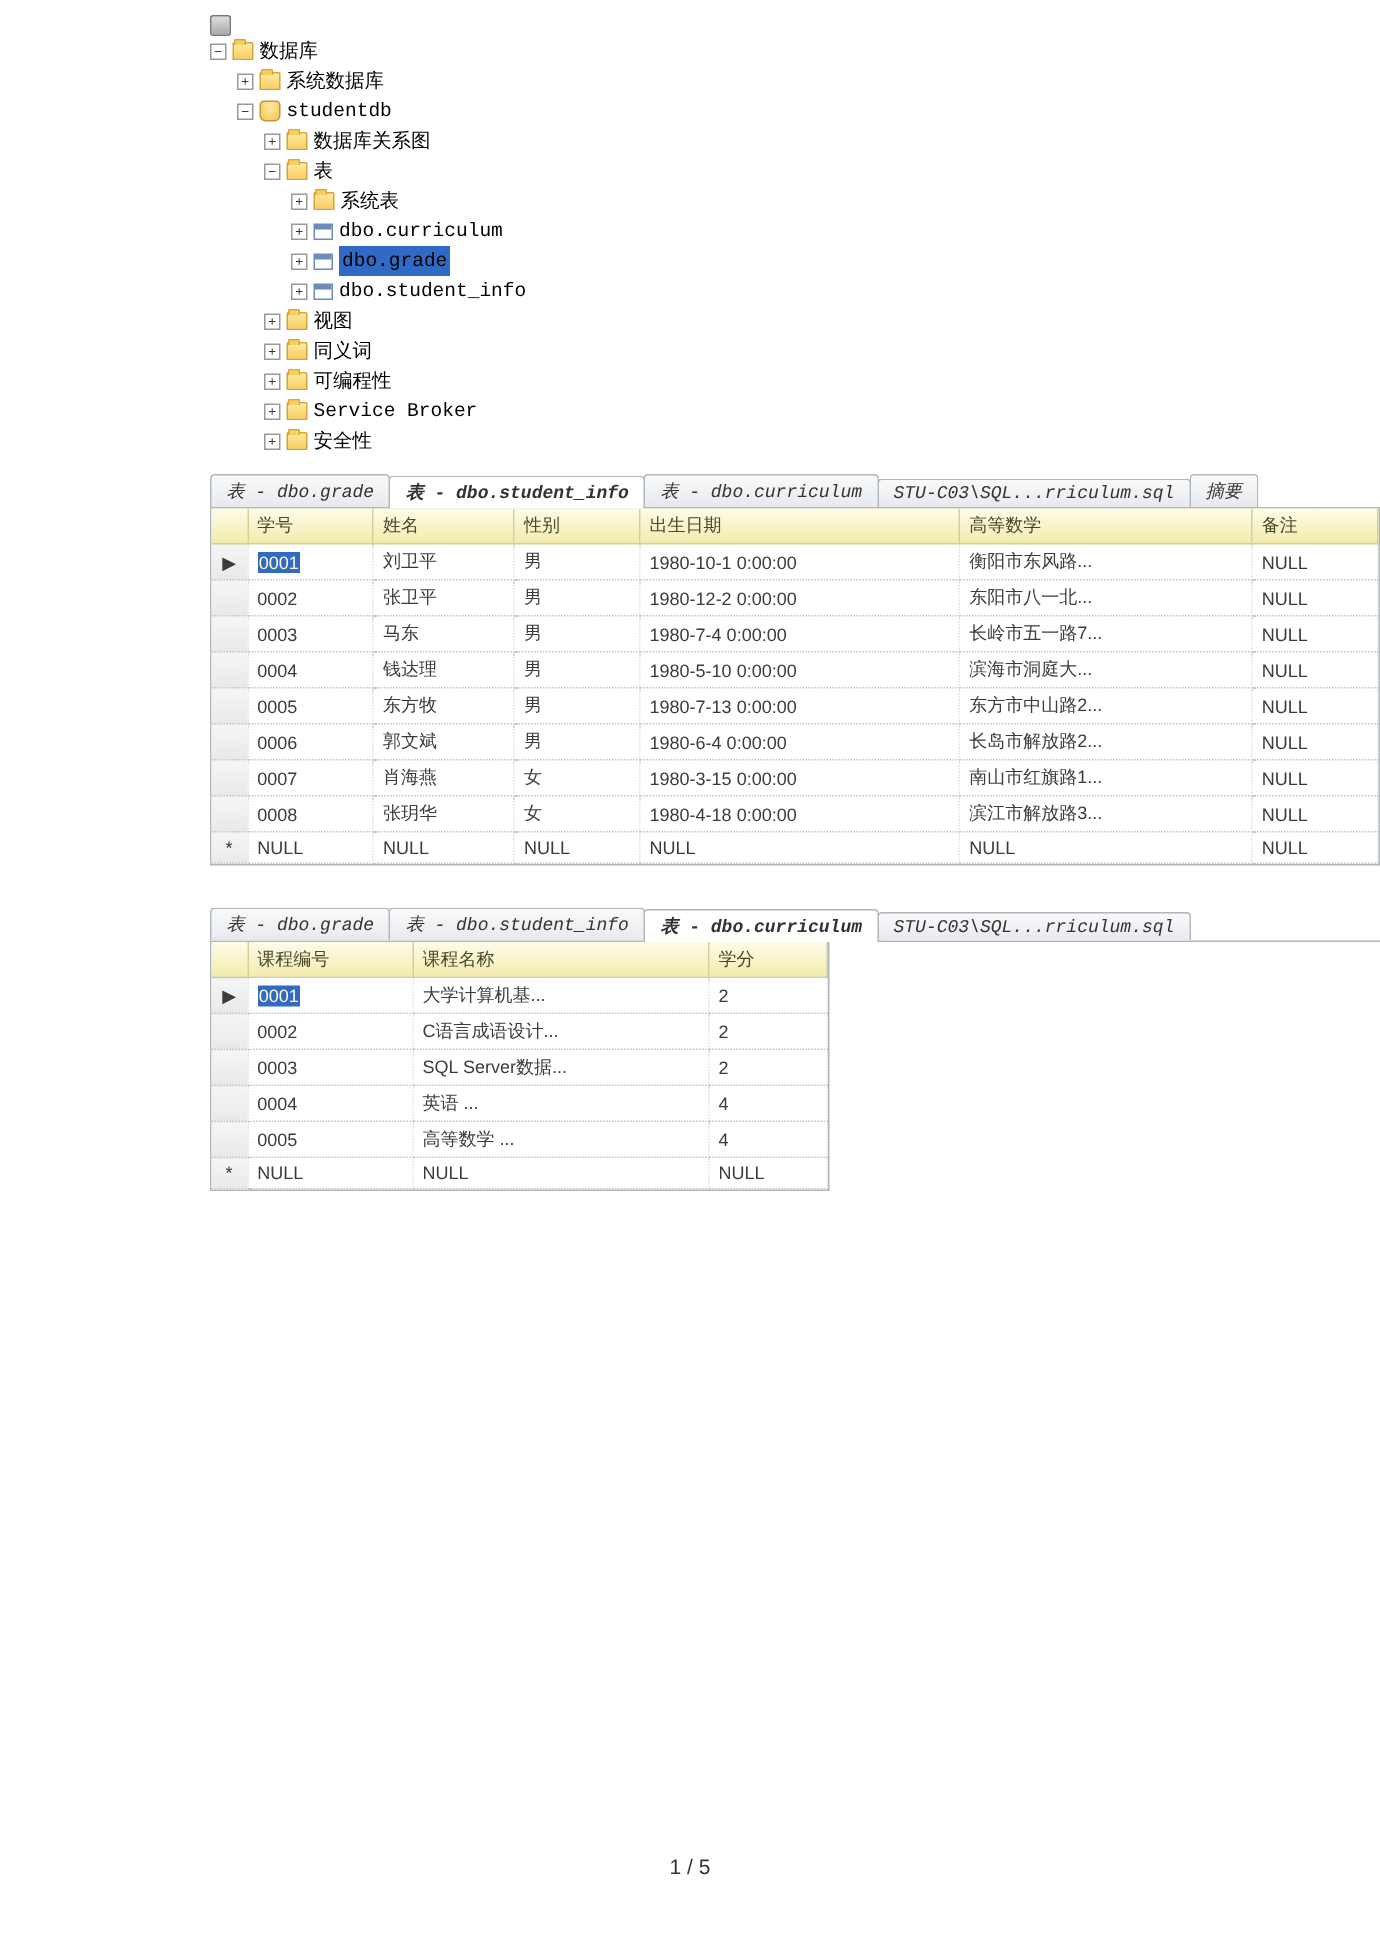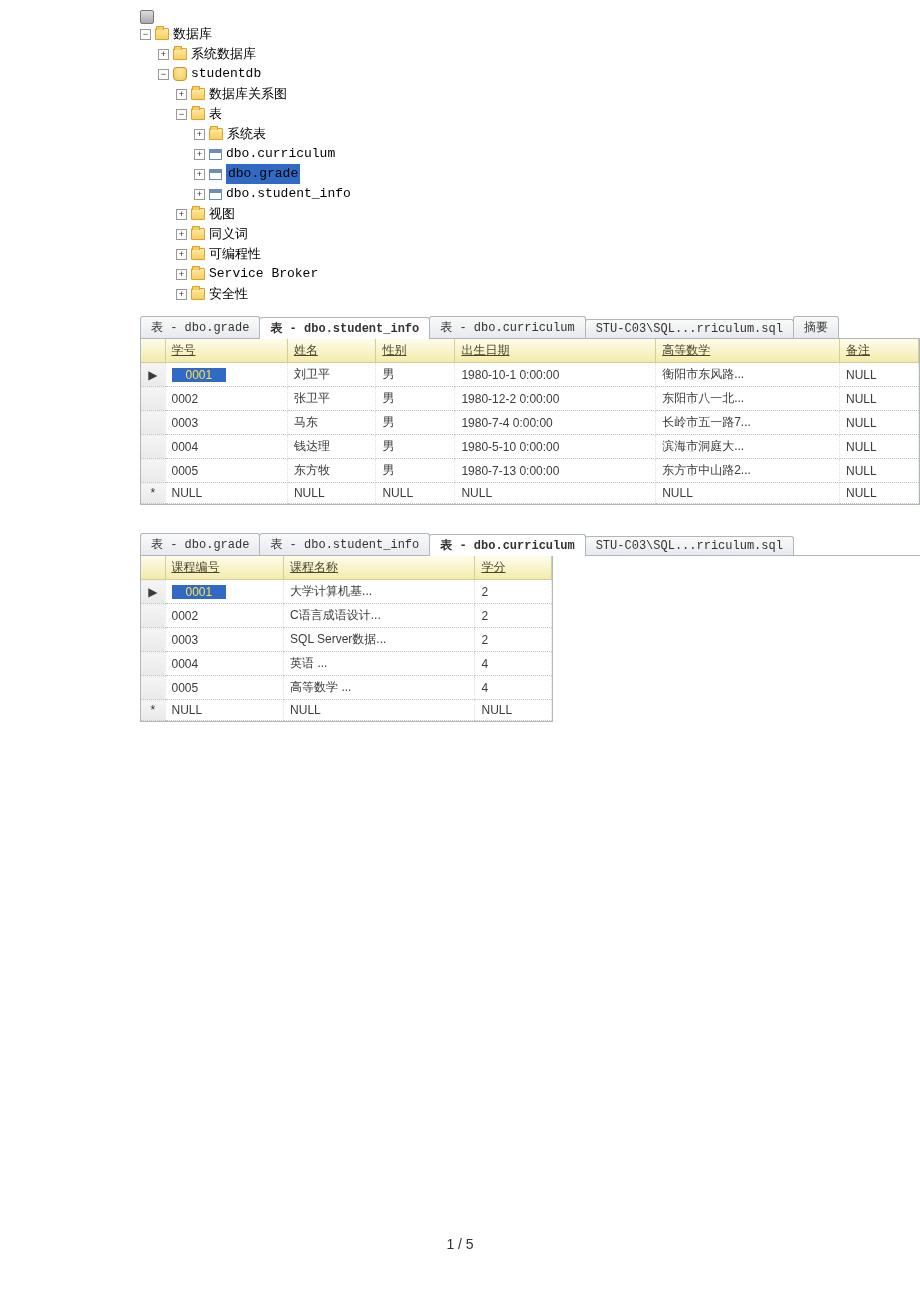--- a/index.html
+++ b/index.html
@@ -96,20 +96,21 @@
     .mono { font-family: "Courier New", monospace; }
 
     
     .tabstrip {
       display: flex;
       align-items: flex-end;
       margin: 12px 0 0 140px;
       border-bottom: 1px solid #aeb6bf;
       font-family: "Courier New", monospace;
       font-size: 12px;
+      font-style: italic;
     }
     .tab {
       padding: 2px 10px;
       border: 1px solid #aeb6bf;
       border-bottom: none;
       background: linear-gradient(#fafafa,#e7e9ee);
       margin-right: -1px;
       border-radius: 3px 3px 0 0;
       color: #333;
       white-space: nowrap;
@@ -125,38 +126,37 @@
     .grid-wrap { margin-left: 140px; border: 1px solid #aeb6bf; border-top: none; }
     table.grid { width: 100%; border-collapse: collapse; }
     .grid th {
       background: linear-gradient(#fefcea,#f3ebab);
       text-align: left;
       padding: 3px 6px;
       font-weight: normal;
       border-right: 1px solid #d6ce9a;
       border-bottom: 1px solid #d6ce9a;
       color: #4a4730;
-      text-decoration: underline;
     }
     .grid td {
       padding: 3px 6px;
       border-bottom: 1px dotted #c4c4c4;
       border-right: 1px dotted #e0e0e0;
       color: #3b3b3b;
       white-space: nowrap;
     }
     .rowhead {
       width: 24px;
       background: linear-gradient(#f5f5f5,#e9e9e9);
       border-right: 1px solid #c8c8c8;
       text-align: center;
       color: #555;
     }
     .null { color: #999; }
-    .cell-sel { background: #316ac5; color: #fde047; padding: 0 14px; }
+    .cell-sel { background: #316ac5; color: #fef9c3; padding: 0 1px; }
     .star { color: #333; }
 
     .second-block { margin-top: 28px; }
     .grid-wrap.g2 { width: 413px; }
 
     .page-num {
       position: absolute;
       bottom: 50px;
       left: 0; right: 0;
       text-align: center;
@@ -317,20 +317,47 @@
         <tr>
           <td class="rowhead"></td>
           <td>0005</td>
           <td>东方牧</td>
           <td>男</td>
           <td>1980-7-13 0:00:00</td>
           <td>东方市中山路2...</td>
           <td class="null">NULL</td>
         </tr>
         <tr>
+          <td class="rowhead"></td>
+          <td>0006</td>
+          <td>郭文斌</td>
+          <td>男</td>
+          <td>1980-6-4 0:00:00</td>
+          <td>长岛市解放路2...</td>
+          <td class="null">NULL</td>
+        </tr>
+        <tr>
+          <td class="rowhead"></td>
+          <td>0007</td>
+          <td>肖海燕</td>
+          <td>女</td>
+          <td>1980-3-15 0:00:00</td>
+          <td>南山市红旗路1...</td>
+          <td class="null">NULL</td>
+        </tr>
+        <tr>
+          <td class="rowhead"></td>
+          <td>0008</td>
+          <td>张玥华</td>
+          <td>女</td>
+          <td>1980-4-18 0:00:00</td>
+          <td>滨江市解放路3...</td>
+          <td class="null">NULL</td>
+        </tr>
+        <tr>
           <td class="rowhead"><span class="star">*</span></td>
           <td class="null">NULL</td>
           <td class="null">NULL</td>
           <td class="null">NULL</td>
           <td class="null">NULL</td>
           <td class="null">NULL</td>
           <td class="null">NULL</td>
         </tr>
       </tbody>
   </table>

